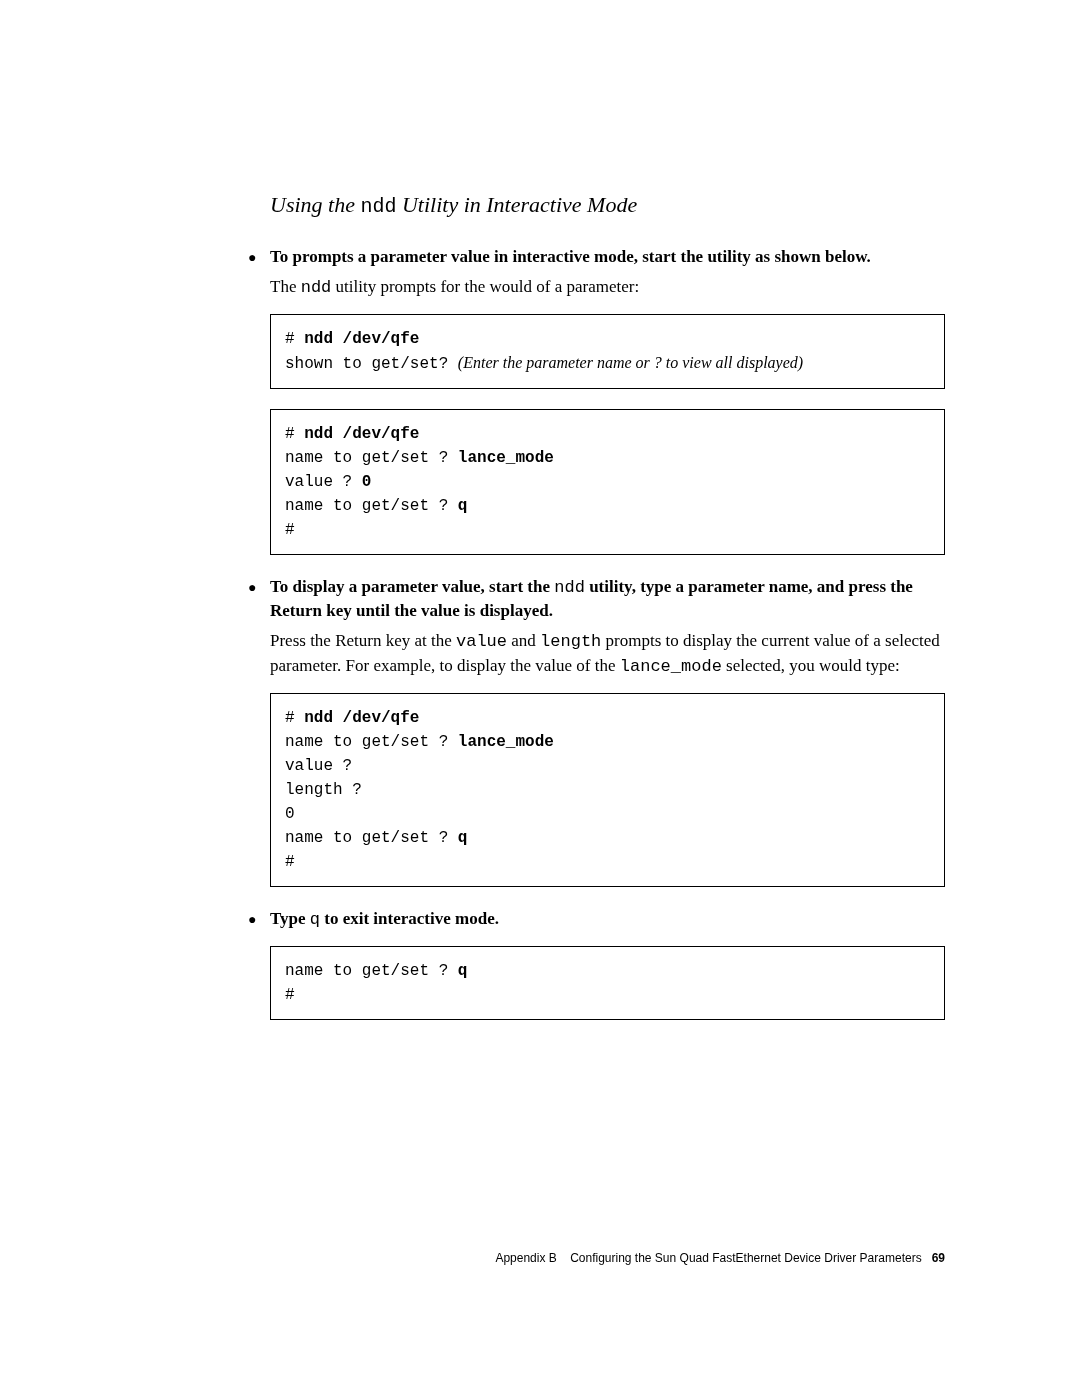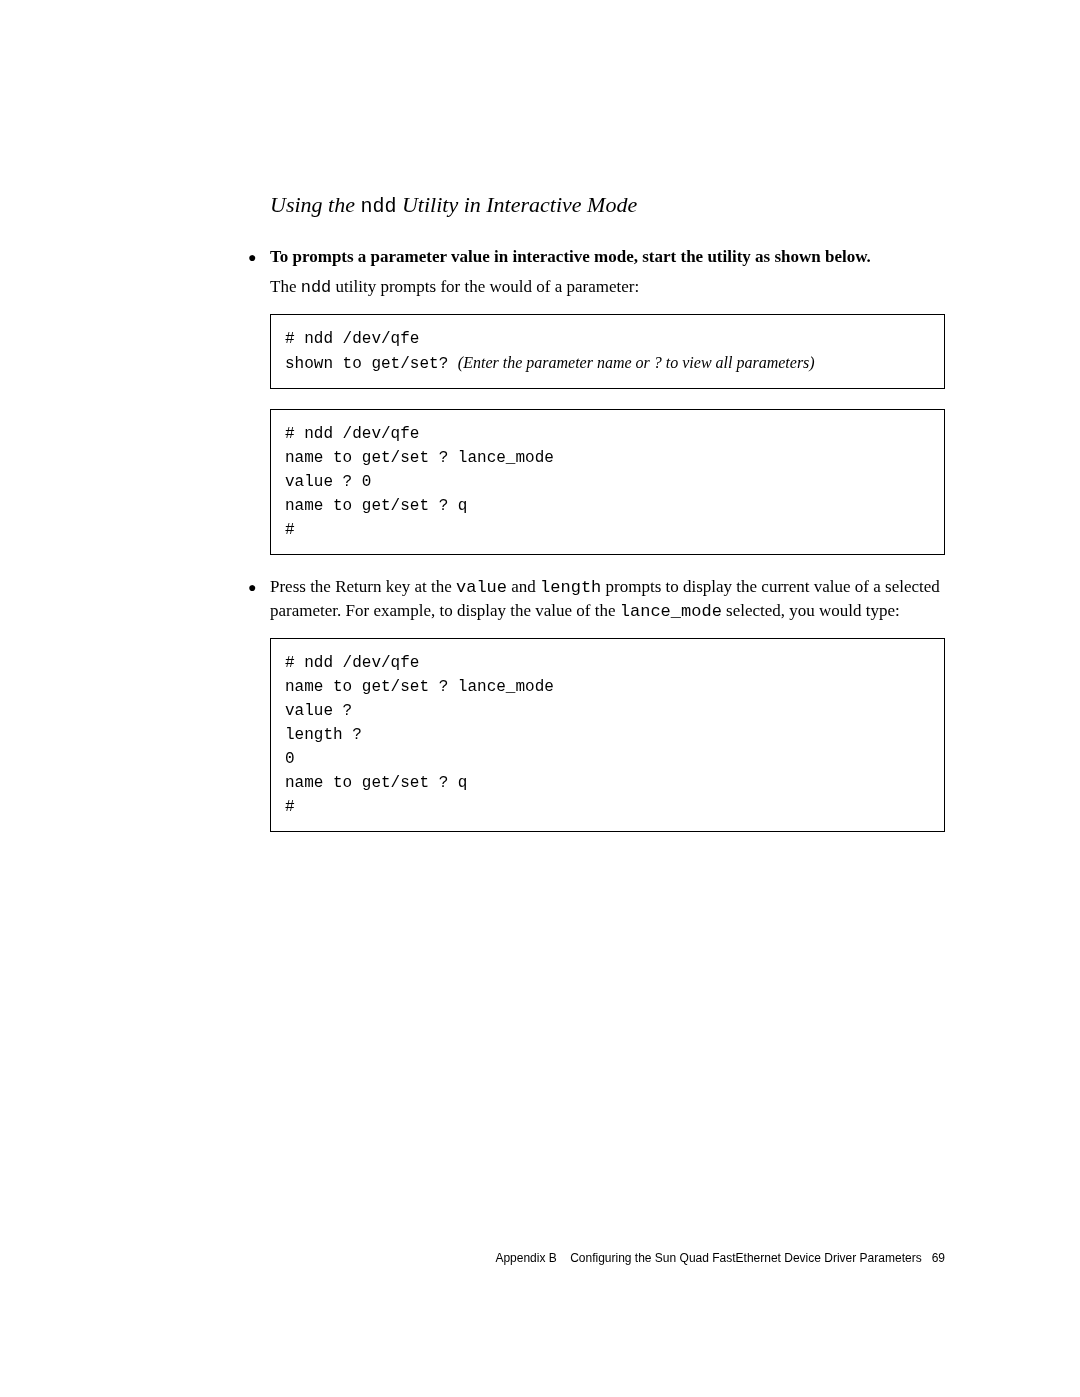--- a/index.html
+++ b/index.html
@@ -57,79 +57,90 @@
     .codebox {
       border: 1px solid #000;
       padding: 12px 14px;
       margin: 8px 0 20px 0;
       font-family: 'Courier New', monospace;
       font-size: 16px;
       line-height: 1.5;
       white-space: pre;
     }
     .cb-bold {
-      font-weight: normal;
+      font-weight: bold;
     }
     .cb-italic {
       font-family: Palatino, 'Palatino Linotype', Georgia, serif;
       font-style: italic;
     }
     .footer {
       position: absolute;
       bottom: 130px;
       left: 0;
       right: 135px;
       text-align: right;
       font-family: Helvetica, Arial, sans-serif;
       font-size: 12px;
       color: #000;
     }
     .footer .pageno {
-      font-weight: normal;
+      font-weight: bold;
       margin-left: 10px;
     }
   </style>
 </head>
 <body>
 
 <div class="page">
 
   <div class="heading">
     <span>Using the </span><span class="code">ndd</span><span> Utility in Interactive Mode</span>
   </div>
 
   <div class="bullet-item">
     <div class="lead">To prompts a parameter value in interactive mode, start the utility as shown below.</div>
     <div class="body-text">
       <span>The </span><span class="code">ndd</span><span> utility prompts for the would of a parameter:</span>
     </div>
 
     <div class="codebox"><span># </span><span class="cb-bold">ndd /dev/qfe</span>
-<span>shown to get/set? </span><span class="cb-italic">(Enter the parameter name or </span><span class="cb-italic code">?</span><span class="cb-italic"> to view all parameters)</span></div>
+<span>shown to get/set? </span><span class="cb-italic">(Enter the parameter name or </span><span class="cb-italic code">?</span><span class="cb-italic"> to view all displayed)</span></div>
 
 
     <div class="codebox"><span># </span><span class="cb-bold">ndd /dev/qfe</span>
 <span>name to get/set ? </span><span class="cb-bold">lance_mode</span>
 <span>value ? </span><span class="cb-bold">0</span>
 <span>name to get/set ? </span><span class="cb-bold">q</span>
 <span>#</span></div>
   </div>
 
   <div class="bullet-item">
+    <div class="lead">
+      <span>To display a parameter value, start the </span><span class="code" style="font-weight:normal">ndd</span><span> utility, type a parameter name, and press the Return key until the value is displayed.</span>
+    </div>
     <div class="body-text">
       <span>Press the Return key at the </span><span class="code">value</span><span> and </span><span class="code">length</span><span> prompts to display the current value of a selected parameter. For example, to display the value of the </span><span class="code">lance_mode</span><span> selected, you would type:</span>
     </div>
 
     <div class="codebox"><span># </span><span class="cb-bold">ndd /dev/qfe</span>
 <span>name to get/set ? </span><span class="cb-bold">lance_mode</span>
 <span>value ?</span>
 <span>length ?</span>
 <span>0</span>
 <span>name to get/set ? </span><span class="cb-bold">q</span>
 <span>#</span></div>
   </div>
 
+  <div class="bullet-item">
+    <div class="lead">
+      <span>Type </span><span class="code" style="font-weight:normal">q</span><span> to exit interactive mode.</span>
+    </div>
+
+    <div class="codebox" style="margin-top:14px"><span>name to get/set ? </span><span class="cb-bold">q</span>
+<span>#</span></div>
+  </div>
 
 </div>
 
 <div class="footer">
   <span>Appendix B</span>&nbsp;&nbsp;&nbsp;&nbsp;<span>Configuring the Sun Quad FastEthernet Device Driver Parameters</span><span class="pageno">69</span>
 </div>
 
 </body></html>

